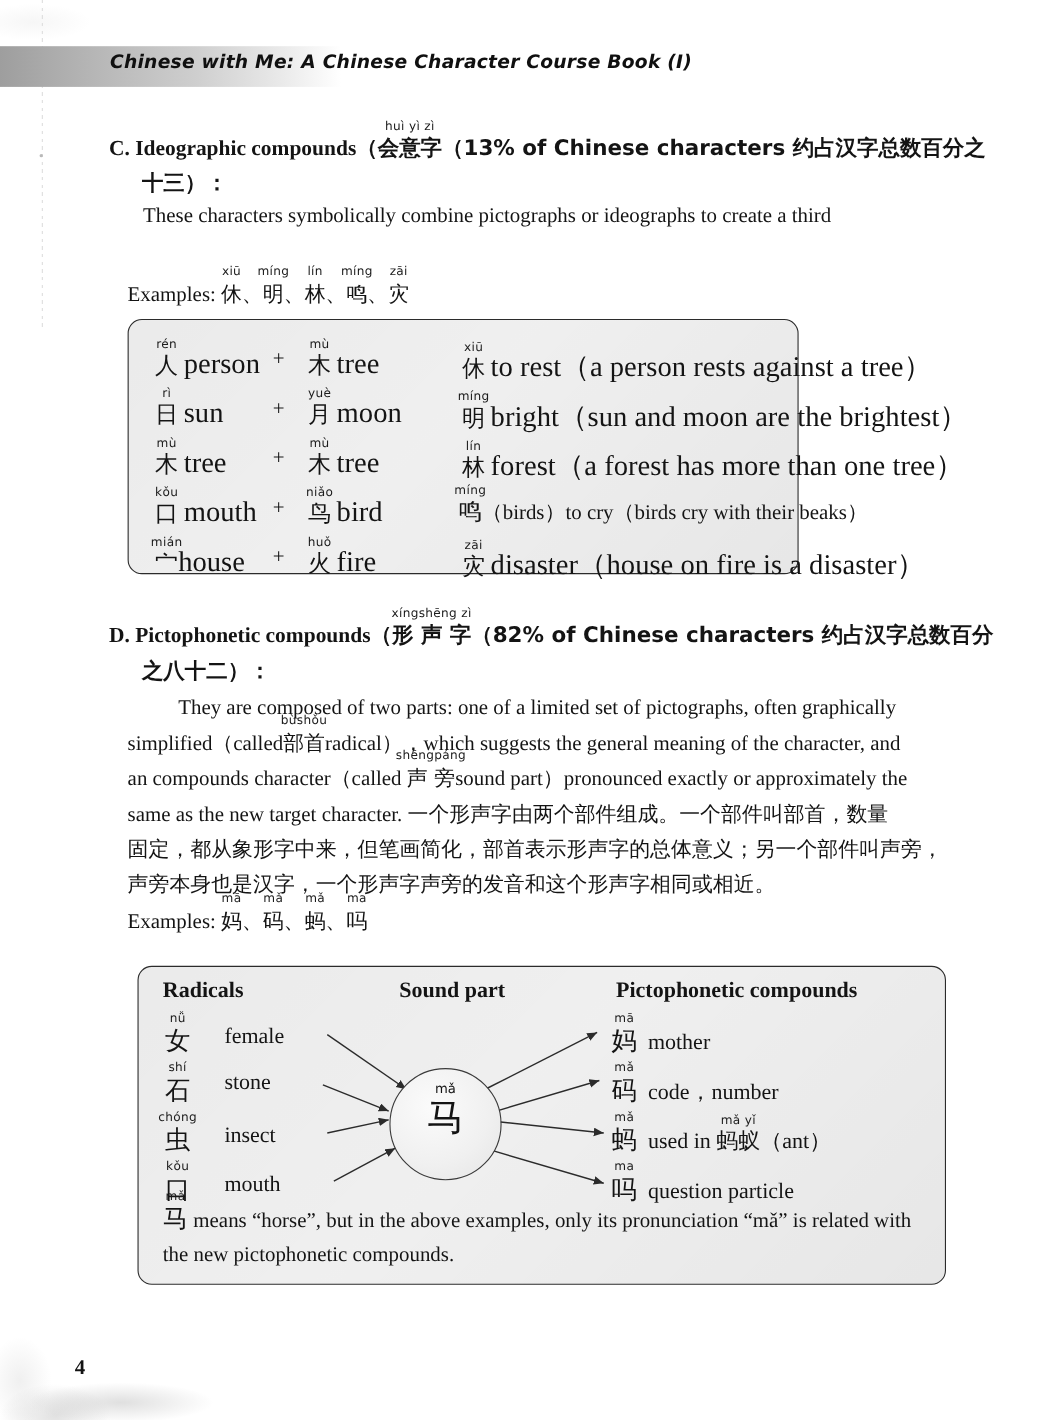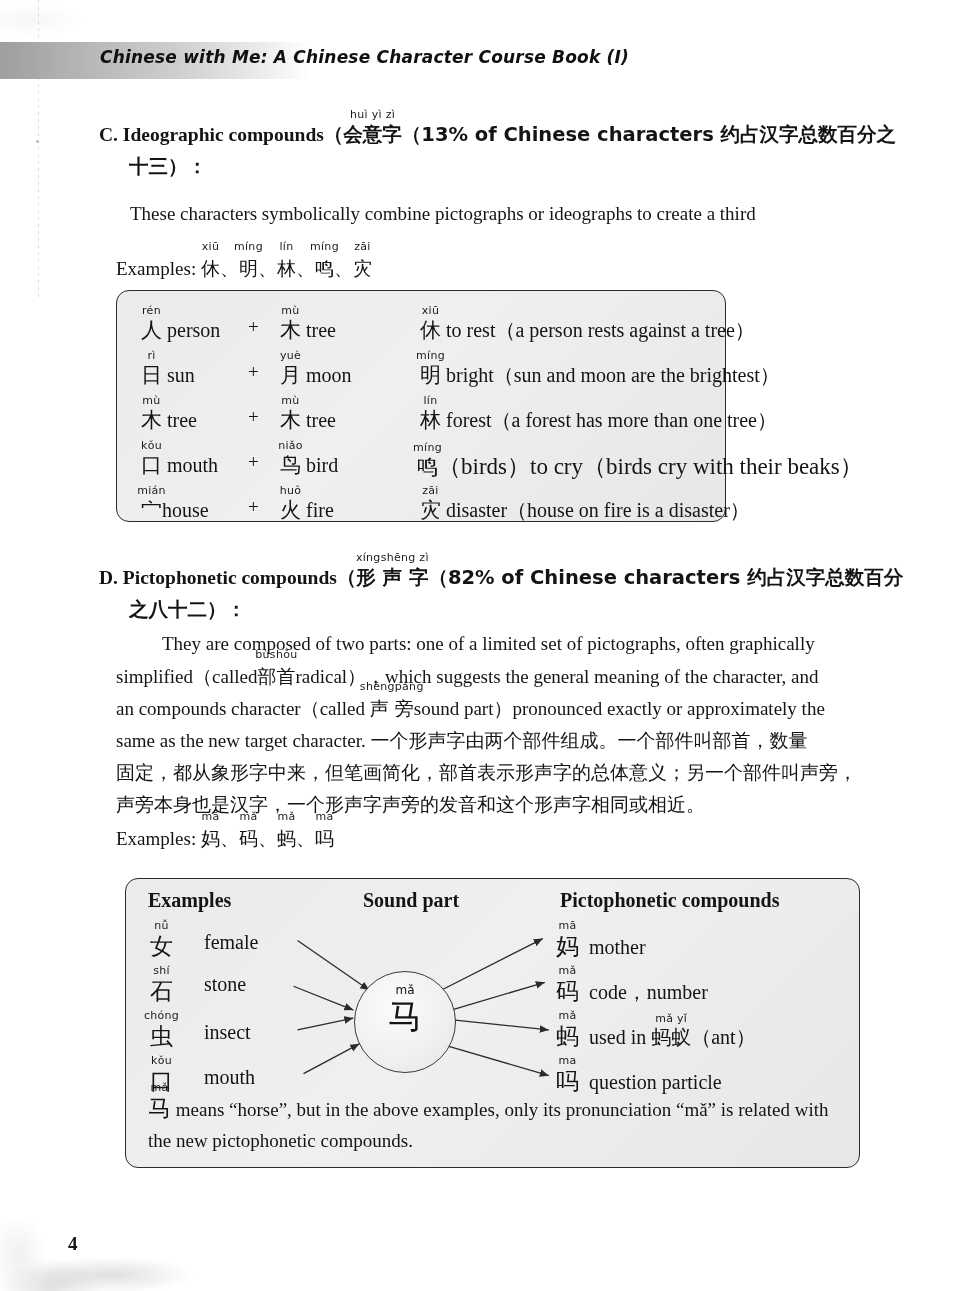--- a/index.html
+++ b/index.html
@@ -93,21 +93,21 @@
   #box-ideographic{left:116px;top:290px;width:610px;height:232px;}
   .ideo-row{
     position:absolute;left:0;width:100%;height:46px;
     font-size:20px;
   }
   .col-a{position:absolute;left:24px;top:0;white-space:nowrap;}
   .col-plus{position:absolute;left:131px;top:0;font-size:19px;}
   .col-b{position:absolute;left:163px;top:0;white-space:nowrap;}
   .col-c{position:absolute;left:303px;top:0;white-space:nowrap;}
   .hz{font-family:"DejaVu Sans", sans-serif;font-size:21px;}
-  .gloss{font-family:"Liberation Serif", serif;font-size:20px;}
+  .gloss{font-family:"Liberation Serif", serif;font-size:26px;}
 
   
   #box-pictophonetic{left:125px;top:878px;width:735px;height:290px;}
   .diagram-head{
     position:absolute;font-weight:bold;font-size:20px;white-space:nowrap;
   }
   .rad-item{position:absolute;white-space:nowrap;font-size:20px;}
   .rad-char{font-family:"DejaVu Sans", sans-serif;font-size:23px;}
   .rad-gloss{position:absolute;font-size:20px;white-space:nowrap;}
   .comp-item{position:absolute;white-space:nowrap;font-size:20px;}
@@ -147,21 +147,21 @@
 
   <div class="header-band"></div>
   <div class="header-title">Chinese with Me: A Chinese Character Course Book (I)</div>
 
   <div class="sec-head" style="left:99px;top:120px;">
     <span>C.</span>
     <span>Ideographic compounds</span><span>（</span><span class="ruby"><span class="rt">huì yì zì</span><span class="rb cjk">会意字</span></span><span class="cjk">（13% of Chinese characters 约占汉字总数百分之</span>
   </div>
   <div class="sec-head cjk" style="left:129px;top:152px;">十三）：</div>
 
-  <div class="para" style="left:130px;top:198px;width:745px;">These  characters  symbolically  combine  pictographs  or  ideographs  to  create  a  third</div>
+  <div class="para" style="left:130px;top:181px;width:745px;">These  characters  symbolically  combine  pictographs  or  ideographs  to  create  a  third</div>
 
   <div class="para" style="left:116px;top:252px;width:400px;">
     <span>Examples:</span>
     <span>
       <span class="ruby"><span class="rt">xiū</span><span class="rb cjk">休</span></span><span class="cjk">、</span><span class="ruby"><span class="rt">míng</span><span class="rb cjk">明</span></span><span class="cjk">、</span><span class="ruby"><span class="rt">lín</span><span class="rb cjk">林</span></span><span class="cjk">、</span><span class="ruby"><span class="rt">míng</span><span class="rb cjk">鸣</span></span><span class="cjk">、</span><span class="ruby"><span class="rt">zāi</span><span class="rb cjk">灾</span></span>
     </span>
   </div>
 
   <div class="box" id="box-ideographic">
 
@@ -183,21 +183,21 @@
       <span class="col-a"><span class="ruby"><span class="rt">mù</span><span class="rb hz">木</span></span> <span class="gloss">tree</span></span>
       <span class="col-plus">+</span>
       <span class="col-b"><span class="ruby"><span class="rt">mù</span><span class="rb hz">木</span></span> <span class="gloss">tree</span></span>
       <span class="col-c"><span class="ruby"><span class="rt">lín</span><span class="rb hz">林</span></span> <span class="gloss">forest（a forest has more than one tree）</span></span>
     </div>
 
     <div class="ideo-row" style="top:160px;">
       <span class="col-a"><span class="ruby"><span class="rt">kǒu</span><span class="rb hz">口</span></span> <span class="gloss">mouth</span></span>
       <span class="col-plus">+</span>
       <span class="col-b"><span class="ruby"><span class="rt">niǎo</span><span class="rb hz">鸟</span></span> <span class="gloss">bird</span></span>
-      <span class="col-c" style="left:300px;font-size:19px;"><span class="ruby"><span class="rt">míng</span><span class="rb hz">鸣</span></span><span class="gloss" style="font-size:23px;">（birds）to cry（birds cry with their beaks）</span></span>
+      <span class="col-c" style="left:300px;font-size:19px;"><span class="ruby"><span class="rt">míng</span><span class="rb hz">鸣</span></span><span class="gloss" style="font-size:19px;">（birds）to cry（birds cry with their beaks）</span></span>
     </div>
 
     <div class="ideo-row" style="top:205px;">
       <span class="col-a"><span class="ruby"><span class="rt">mián</span><span class="rb hz">宀</span></span><span class="gloss">house</span></span>
       <span class="col-plus">+</span>
       <span class="col-b"><span class="ruby"><span class="rt">huǒ</span><span class="rb hz">火</span></span> <span class="gloss">fire</span></span>
       <span class="col-c"><span class="ruby"><span class="rt">zāi</span><span class="rb hz">灾</span></span> <span class="gloss">disaster（house on fire is a disaster）</span></span>
     </div>
 
   </div>
@@ -246,21 +246,21 @@
         <line x1="178" y1="196" x2="234" y2="166"></line>
       </g>
       <g stroke="#2b2b2b" stroke-width="1.3" fill="none" marker-end="url(#ah)">
         <line x1="316" y1="112" x2="418" y2="60"></line>
         <line x1="326" y1="132" x2="420" y2="104"></line>
         <line x1="330" y1="142" x2="424" y2="152"></line>
         <line x1="322" y1="168" x2="424" y2="198"></line>
       </g>
     </svg>
 
-    <div class="diagram-head" style="left:22px;top:10px;">Examples</div>
+    <div class="diagram-head" style="left:22px;top:10px;">Radicals</div>
     <div class="diagram-head" style="left:237px;top:10px;">Sound part</div>
     <div class="diagram-head" style="left:434px;top:10px;">Pictophonetic compounds</div>
 
     <div class="rad-item" style="left:24px;top:52px;"><span class="ruby"><span class="rt">nǚ</span><span class="rb rad-char">女</span></span></div>
     <div class="rad-gloss" style="left:78px;top:52px;">female</div>
 
     <div class="rad-item" style="left:24px;top:97px;"><span class="ruby"><span class="rt">shí</span><span class="rb rad-char">石</span></span></div>
     <div class="rad-gloss" style="left:78px;top:94px;">stone</div>
 
     <div class="rad-item" style="left:24px;top:142px;"><span class="ruby"><span class="rt">chóng</span><span class="rb rad-char">虫</span></span></div>

